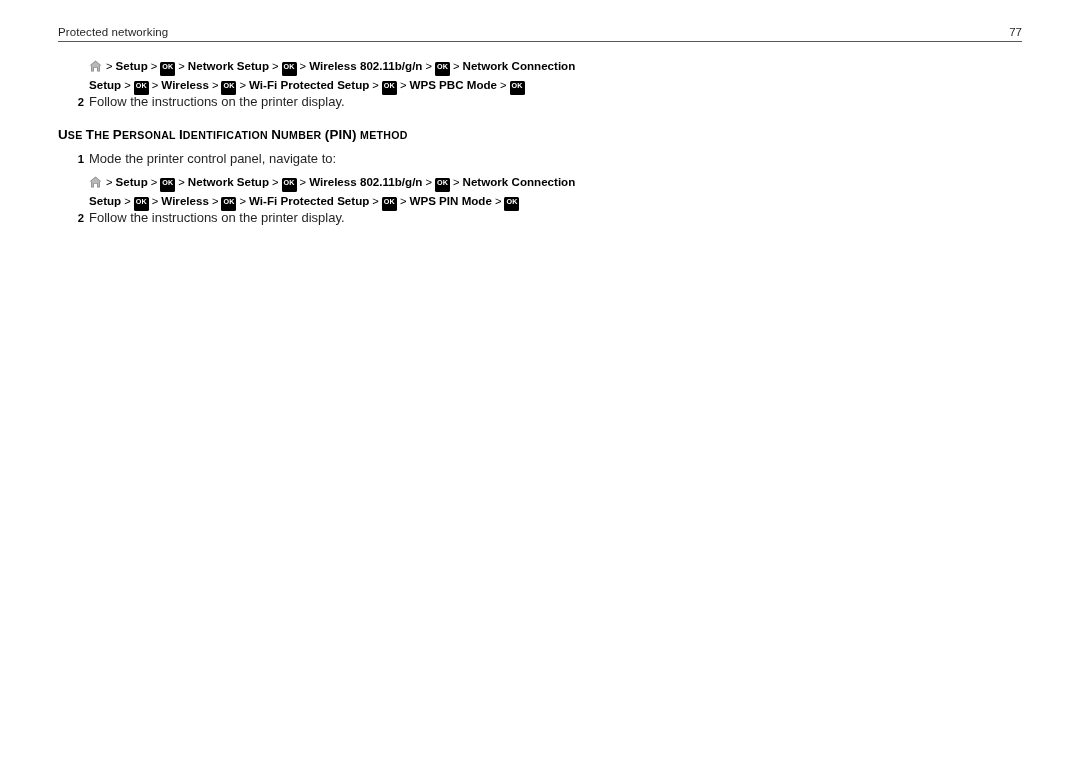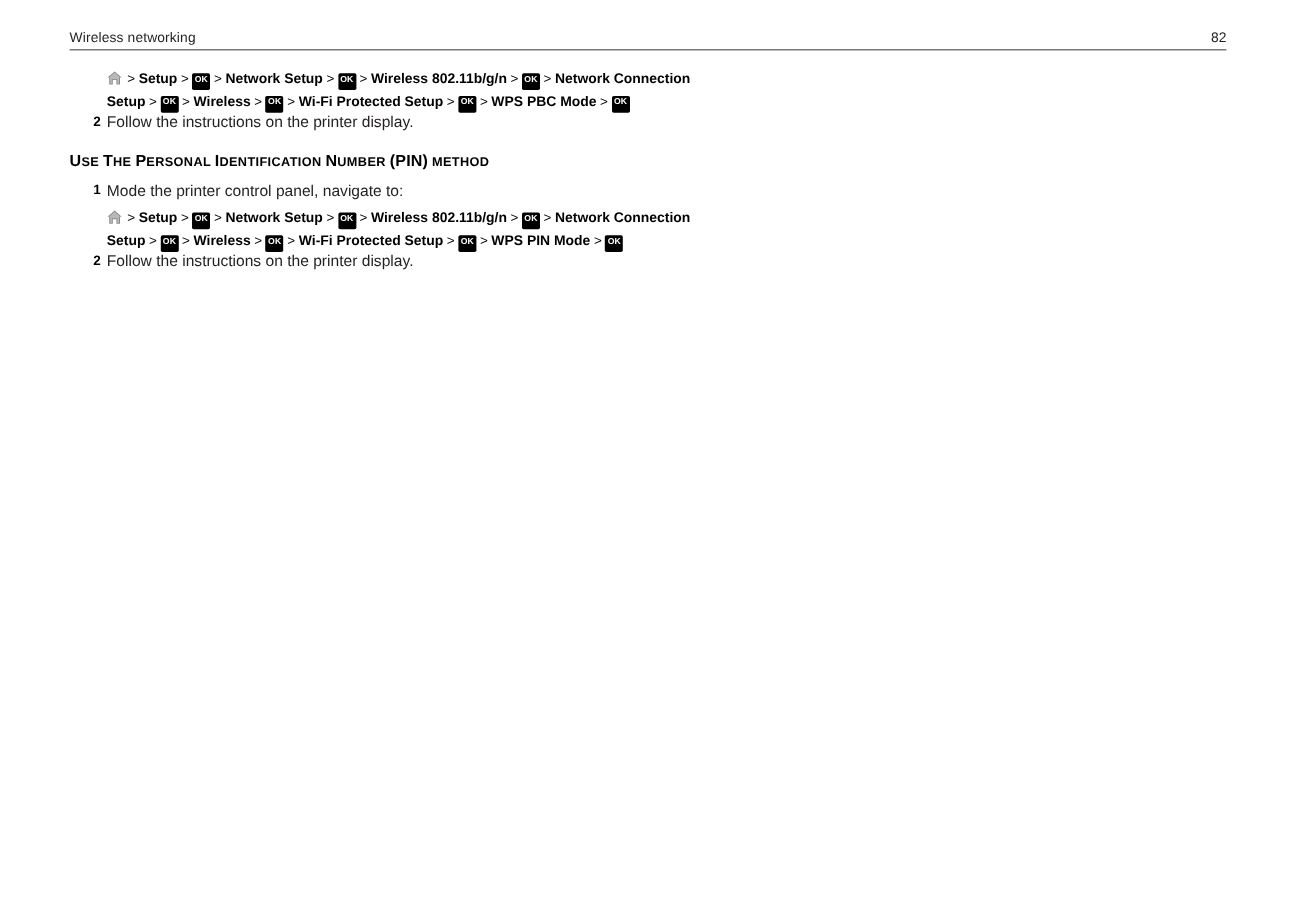--- a/index.html
+++ b/index.html
@@ -166,22 +166,22 @@
     font-size: 10.6px;
     letter-spacing: 0.03em;
   }
 </style>
 </head>
 <body>
 
 <div class="page">
 
   <div class="page-header">
-    <div class="header-title">Wireless networking</div>
-    <div class="header-pageno">82</div>
+    <div class="header-title">Protected networking</div>
+    <div class="header-pageno">77</div>
   </div>
   <div class="header-rule"></div>
 
   <div class="content" id="content-root">
       <div class="nav-block" style="top: 57px;">
         <span class="nav-line"><span class="home-icon"><svg viewBox="0 0 16 15" width="13" height="12" aria-hidden="true">
               <path d="M8 0.6 L15.4 7.0 L13.6 7.0 L13.6 14.4 L9.9 14.4 L9.9 9.6 L6.1 9.6 L6.1 14.4 L2.4 14.4 L2.4 7.0 L0.6 7.0 Z" fill="#8a8a8d"></path>
               <path d="M8 1.9 L13.9 7.0 L12.6 7.0 L12.6 13.5 L10.8 13.5 L10.8 8.7 L5.2 8.7 L5.2 13.5 L3.4 13.5 L3.4 7.0 L2.1 7.0 Z" fill="#b9b9bb"></path>
             </svg></span><span class="sep-first">&gt;</span><span class="seg">Setup</span><span class="sep">&gt;</span><span class="ok-key">OK</span><span class="sep">&gt;</span><span class="seg">Network Setup</span><span class="sep">&gt;</span><span class="ok-key">OK</span><span class="sep">&gt;</span><span class="seg">Wireless 802.11b/g/n</span><span class="sep">&gt;</span><span class="ok-key">OK</span><span class="sep">&gt;</span><span class="seg">Network Connection</span></span>
         <span class="nav-line"><span class="seg">Setup</span><span class="sep">&gt;</span><span class="ok-key">OK</span><span class="sep">&gt;</span><span class="seg">Wireless</span><span class="sep">&gt;</span><span class="ok-key">OK</span><span class="sep">&gt;</span><span class="seg">Wi-Fi Protected Setup</span><span class="sep">&gt;</span><span class="ok-key">OK</span><span class="sep">&gt;</span><span class="seg">WPS PBC Mode</span><span class="sep">&gt;</span><span class="ok-key">OK</span></span>

